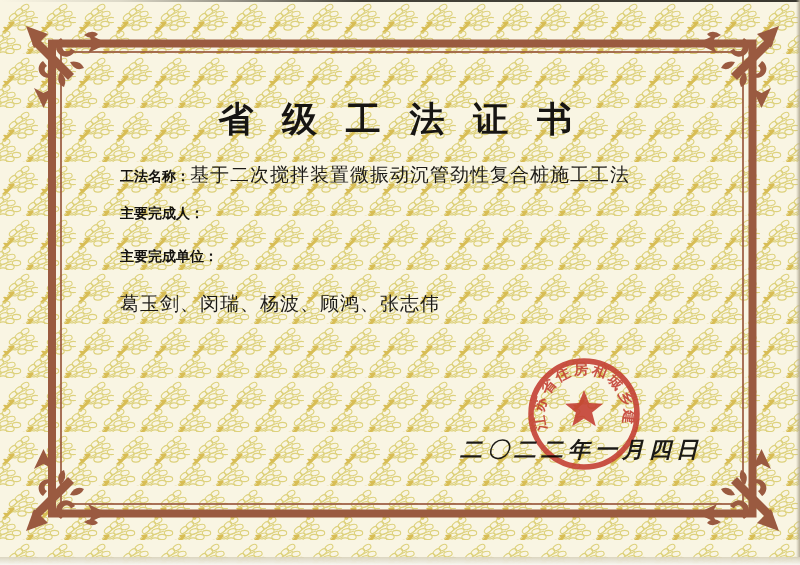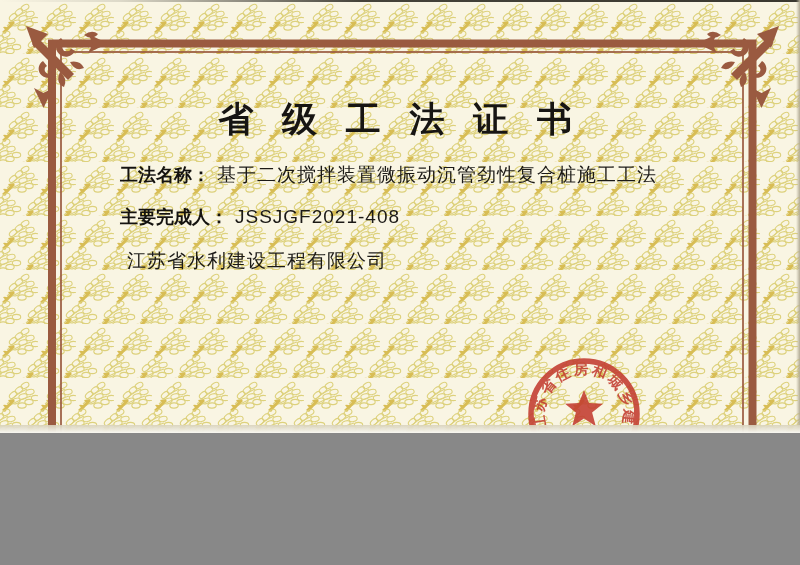--- a/index.html
+++ b/index.html
@@ -1,38 +1,38 @@
 <!DOCTYPE html>
 <html><head>
 <meta charset="utf-8">
 <style>
   html,body{margin:0;padding:0;background:#888;}
   .page{
-    position:relative;width:800px;height:433px;overflow:hidden;
+    position:relative;width:800px;height:565px;overflow:hidden;
     background:#a3a3a3;
     font-family:"Liberation Serif", serif;
   }
   .bg{position:absolute;left:0;top:0;z-index:0;}
   .content{position:absolute;inset:0;z-index:1;}
   .title{
     position:absolute;top:96px;left:0;right:0;margin:0;
     text-align:center;font-size:35px;font-weight:bold;
     letter-spacing:10px;color:#171513;
     font-family:"Liberation Serif", serif;
   }
   .fields{position:absolute;left:120px;top:162px;width:580px;}
   .row{display:flex;align-items:baseline;height:43px;}
   .label{
     font-family:"Liberation Sans", sans-serif;
-    font-weight:bold;font-size:18px;color:#14120f;
+    font-weight:bold;font-size:14px;color:#14120f;
     white-space:nowrap;flex:0 0 auto;
   }
   .value{
-    font-family:Liberation Sans, sans-serif;
-    font-size:19px;color:#1b1916;margin-left:7px;
+    font-family:Liberation Serif, serif;
+    font-size:19px;color:#1b1916;
     letter-spacing:1px;white-space:nowrap;
   }
   .date{
     position:absolute;left:460px;top:435px;
     font-size:22px;font-weight:600;color:#1b1916;
     letter-spacing:5px;white-space:nowrap;
     font-family:"Liberation Serif", serif;
     font-style:italic;
   }
   .seal{
@@ -109,26 +109,26 @@
 
     <h1 class="title">省 级 工 法 证 书</h1>
 
     <div class="fields">
       <div class="row">
         <span class="label">工法名称：</span>
         <span class="value">基于二次搅拌装置微振动沉管劲性复合桩施工工法</span>
       </div>
       <div class="row">
         <span class="label">主要完成人：</span>
-        <span class="value">JSSJGF2021-408</span>
       </div>
       <div class="row">
-        <span class="value">江苏省水利建设工程有限公司</span>
+        <span class="label">主要完成单位：</span>
       </div>
       <div class="row">
+        <span class="value">葛玉剑、闵瑞、杨波、顾鸿、张志伟</span>
       </div>
     </div>
 
     <div class="date">二〇二二年一月四日</div>
 
     <svg class="seal" width="118" height="120" viewBox="0 0 118 120">
       <defs>
         <path id="seal-arc" d="M 22.8,76.9 A 40,40 0 1 1 95.2,76.9" fill="none"></path>
       </defs>
       <circle cx="59" cy="60" r="53" fill="none" stroke="#c23b2e" stroke-width="5.5"></circle>

